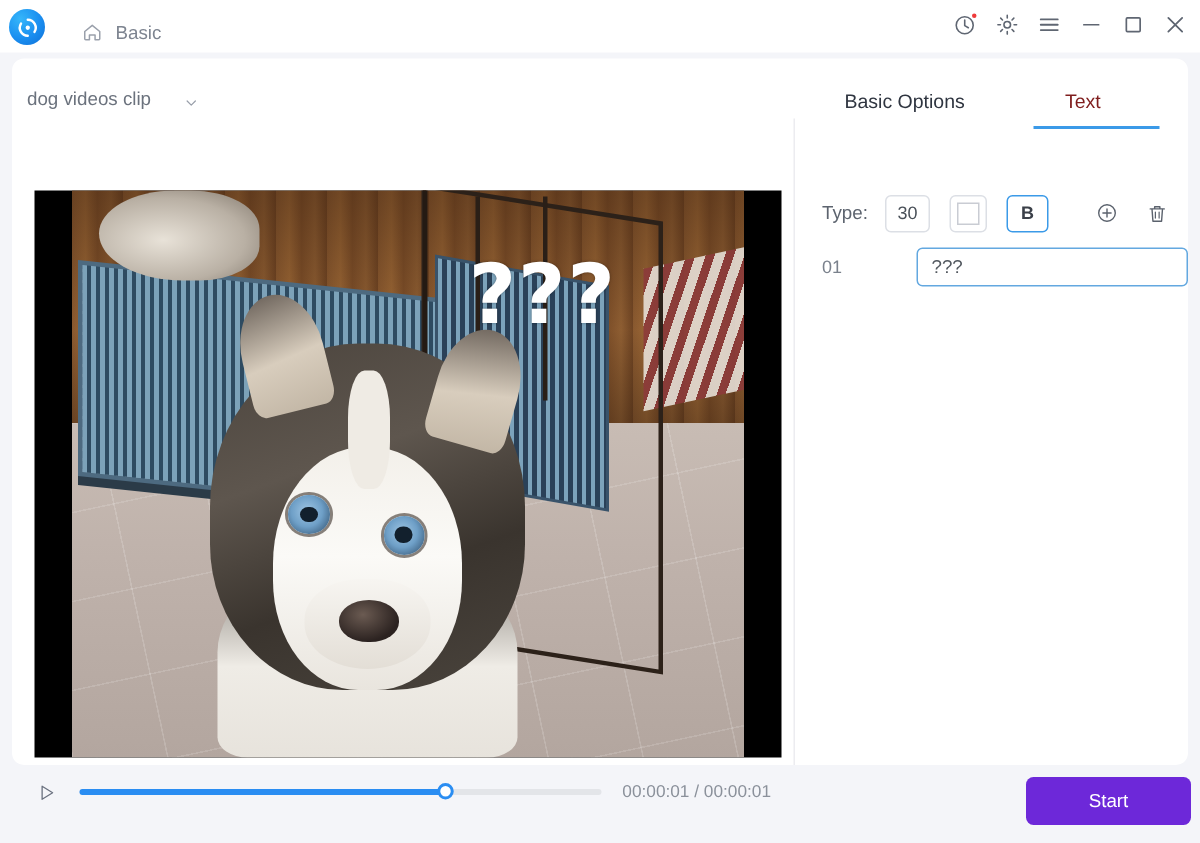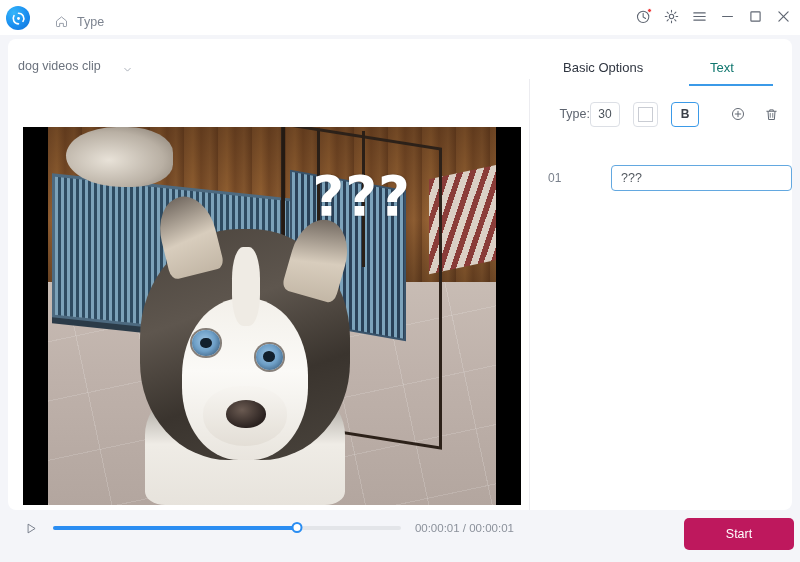--- a/index.html
+++ b/index.html
@@ -262,30 +262,30 @@
   
   .right-pane {
     position:absolute; left: 522px; top: 0; width: 262px; height: 471px;
   }
   .tabs { position: relative; height: 46px; }
   .tab {
     position:absolute; top: 21px;
     font-size: 13px; cursor: pointer; text-align: center;
   }
   .tab.basic { left: 33px; color: #2f3540; }
-  .tab.text  { left: 180px; color: #0f766e; }
+  .tab.text  { left: 180px; color: #7f1d1d; }
   .tab-underline {
     position:absolute; left: 159px; top: 45px;
     width: 84px; height: 2px; background:#3b9ae8;
   }
 
   .type-row {
-    position:absolute; left: 18px; top: 62px;
+    position:absolute; left: 18px; top: 90px;
     width: 244px; height: 26px;
-    display:flex; align-items:center;text-align:right;
+    display:flex; align-items:center;
   }
   .type-label { font-size: 12.5px; color:#5d646f; width: 42px; }
   .size-box {
     width: 30px; height: 25px; border:1px solid #dcdfe5; border-radius:4px;
     display:flex; align-items:center; justify-content:center;
     font-size: 12px; color:#4a5159; background:#fff; cursor:text;
   }
   .color-box {
     margin-left: 13px;
     width: 25px; height: 25px; border:1px solid #dcdfe5; border-radius:4px;
@@ -320,21 +320,21 @@
     position:absolute; left: 0; top: 518px; width: 800px; height: 44px;
   }
   .btn {
     position:absolute; top: 0;
     height: 32px; border-radius: 5px; border: none;
     font-family:"Liberation Sans", sans-serif;
     font-size: 12.5px; color:#fff; cursor:pointer;
     display:flex; align-items:center; justify-content:center;
   }
   .btn-workflow { left: 566px; width: 110px; background:#f47c6d; }
-  .btn-start    { left: 684px; width: 110px; background:#be185d; }
+  .btn-start    { left: 684px; width: 110px; background:#6d28d9; }
 </style>
 </head>
 <body>
 
 <div class="titlebar">
 
   <div class="logo-wrap">
     <div class="logo">
       <svg width="15" height="15" viewBox="0 0 24 24" aria-hidden="true">
         <path d="M12 3.5a8.5 8.5 0 0 1 7.2 13M12 20.5A8.5 8.5 0 0 1 4.8 7.5" fill="none" stroke="#ffffff" stroke-width="2.6" stroke-linecap="round"></path>
@@ -342,21 +342,21 @@
       </svg>
     </div>
   </div>
 
   <div class="home-tab">
     <span class="home-ico">
       <svg width="15" height="15" viewBox="0 0 24 24" aria-hidden="true">
         <path d="M4 11.2 12 4.6l8 6.6V19a1 1 0 0 1-1 1h-4v-5h-6v5H5a1 1 0 0 1-1-1z" fill="none" stroke="#9aa0ab" stroke-width="1.6" stroke-linejoin="round"></path>
       </svg>
     </span>
-    <span class="label">Type</span>
+    <span class="label">Basic</span>
   </div>
 
 
   <div class="win-ctrls">
     <span class="ic">
       <svg width="17" height="17" viewBox="0 0 24 24" aria-hidden="true">
         <circle cx="11.5" cy="12.5" r="8" fill="none" stroke="#5f6672" stroke-width="1.5"></circle>
         <path d="M11.5 7.6v5.2l3.4 2" fill="none" stroke="#5f6672" stroke-width="1.5" stroke-linecap="round"></path>
       </svg>
       <span class="badge-dot"></span>

